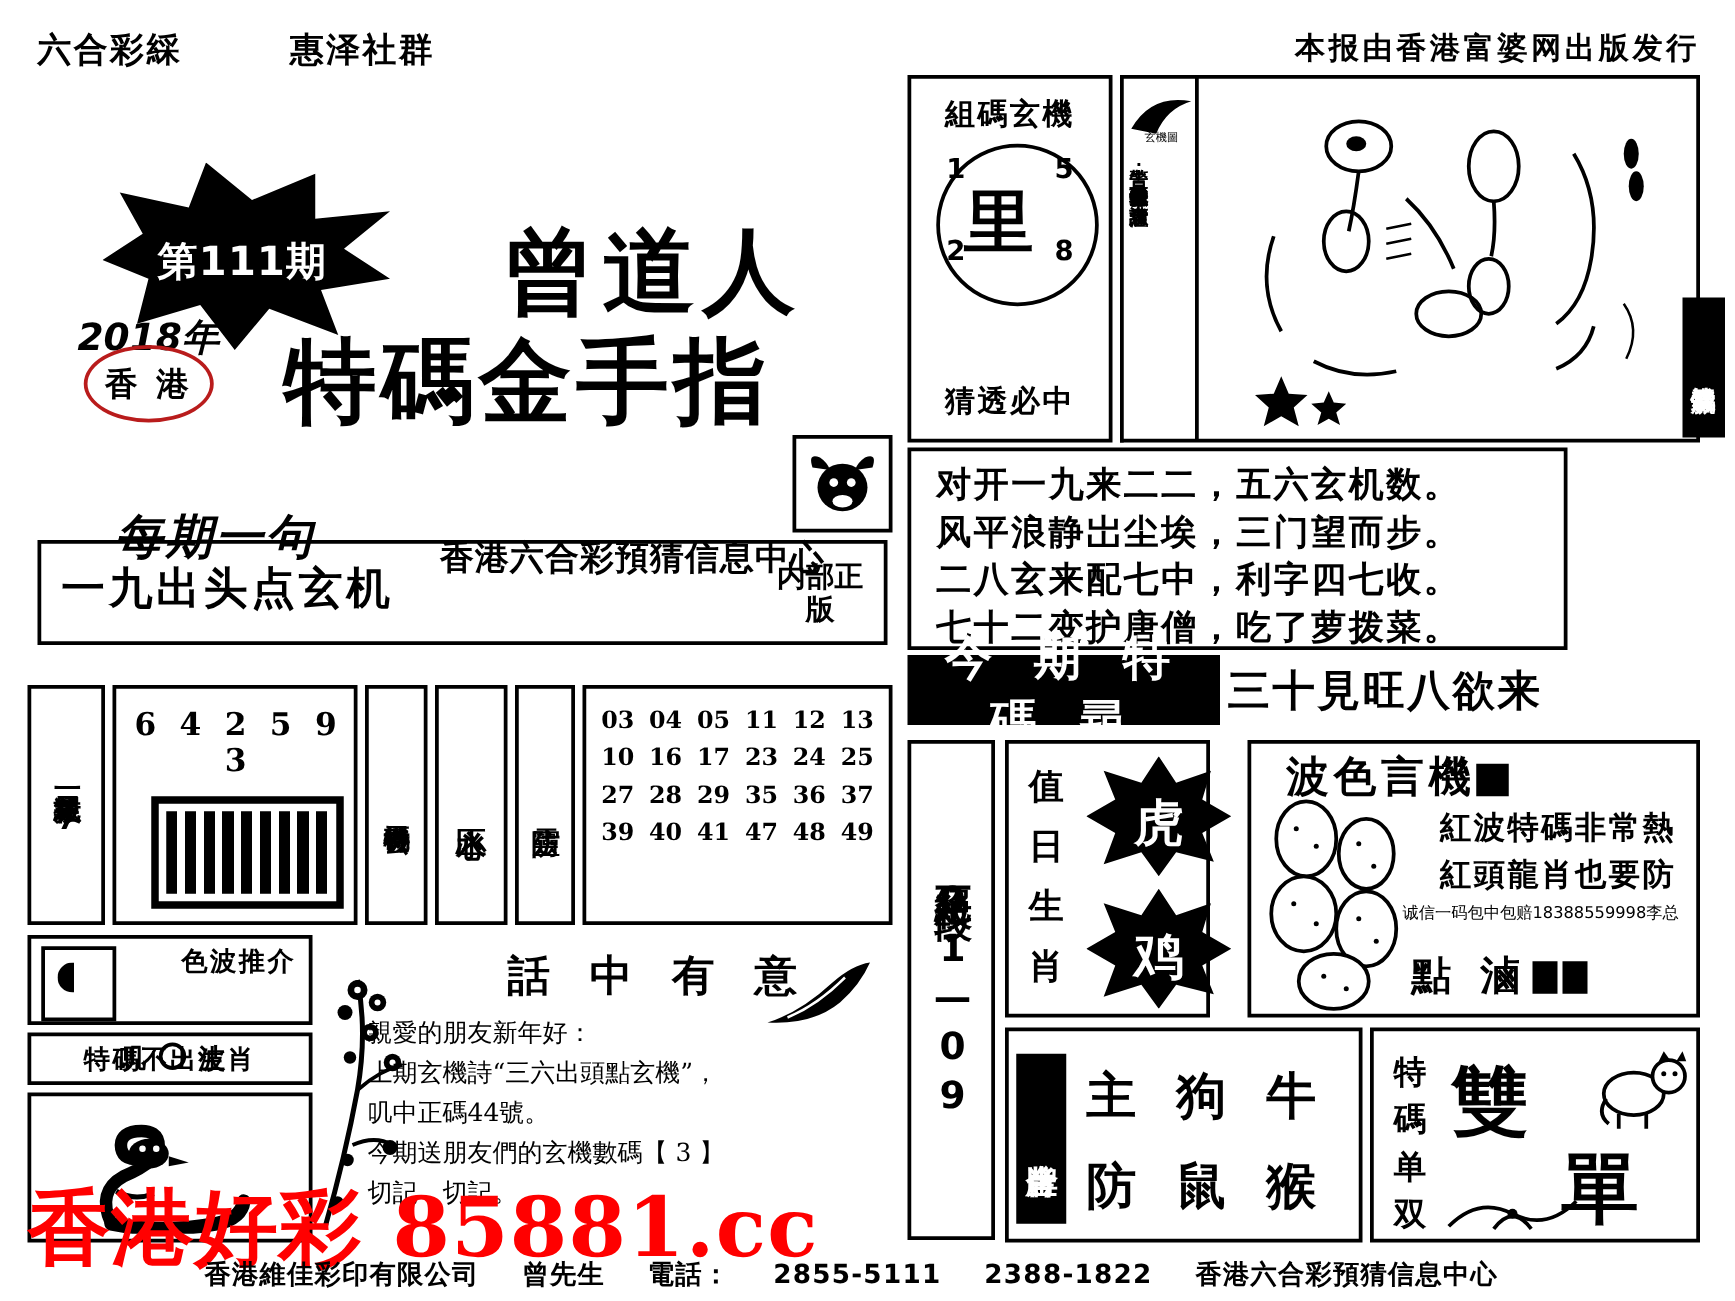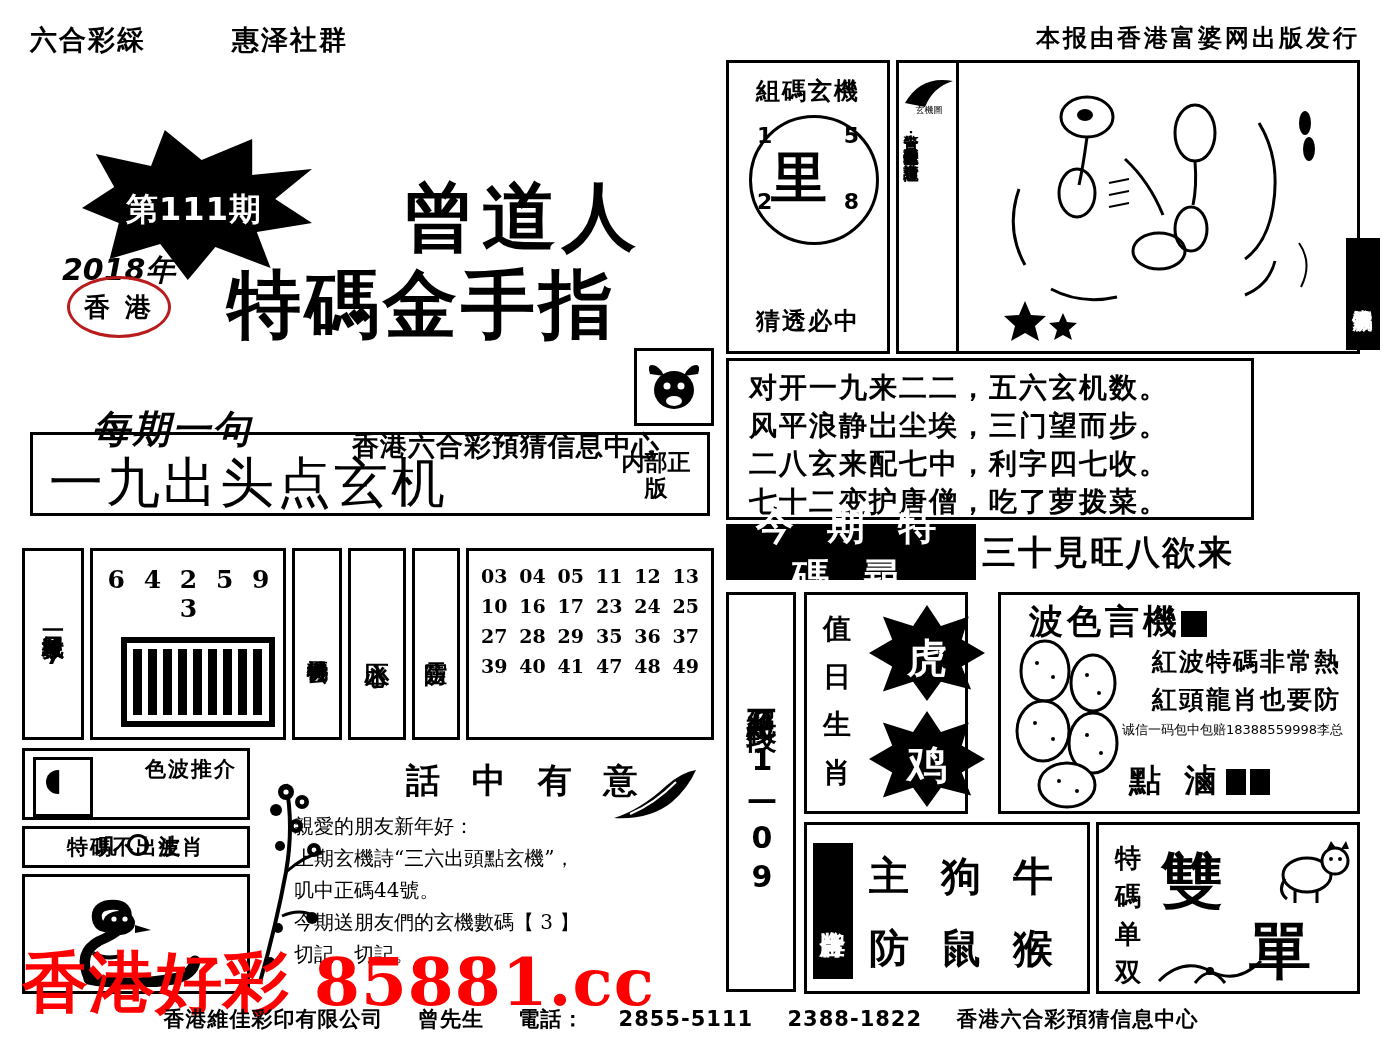--- a/index.html
+++ b/index.html
@@ -34,21 +34,21 @@
   #hk-circle{left:45px;top:216px;width:104px;height:62px;border:3px solid #b91c1c;border-radius:50%/50%;}
   #hk-circle span{font-size:26px;font-weight:bold;letter-spacing:3px;}
   #brand-main{left:380px;top:108px;font-size:74px;font-weight:bold;letter-spacing:6px;font-family:"DejaVu Serif","Liberation Serif",serif;}
   #brand-sub{left:205px;top:196px;font-size:74px;font-weight:bold;letter-spacing:4px;font-family:"DejaVu Serif","Liberation Serif",serif;}
   #ox-box{left:612px;top:288px;width:80px;height:78px;border:3px solid #000;font-size:40px;}
   #slogan-left{left:70px;top:344px;font-size:38px;font-weight:bold;font-style:italic;letter-spacing:2px;}
   #center-name{left:330px;top:368px;font-size:27px;font-weight:bold;letter-spacing:1px;}
 
   
   #headline-box{left:30px;top:432px;width:680px;height:84px;border:3px solid #000;}
-  #headline-text{position:absolute;left:16px;top:12px;font-size:54px;font-weight:normal;letter-spacing:3px;}
+  #headline-text{position:absolute;left:16px;top:12px;font-size:35px;font-weight:bold;letter-spacing:3px;}
   #headline-tag{position:absolute;right:10px;top:14px;width:82px;font-size:23px;font-weight:bold;line-height:26px;text-align:center;}
 
   
   #kill-tail{left:22px;top:548px;width:62px;height:192px;border:3px solid #000;}
   #kill-tail .vert{font-size:22px;font-weight:bold;line-height:30px;}
   #digits-box{left:90px;top:548px;width:196px;height:192px;border:3px solid #000;}
   #digits-row{position:absolute;top:14px;left:8px;width:180px;text-align:center;font-size:25px;font-weight:bold;font-family:"DejaVu Serif","Liberation Serif",serif;letter-spacing:5px;}
   #seal{position:absolute;left:28px;top:86px;width:142px;height:78px;border:6px solid #000;}
   #seal-inner{position:absolute;inset:6px;background:repeating-linear-gradient(90deg,#000 0 9px,#fff 9px 15px);}
   #xuanji-col{left:292px;top:548px;width:50px;height:192px;border:3px solid #000;}

